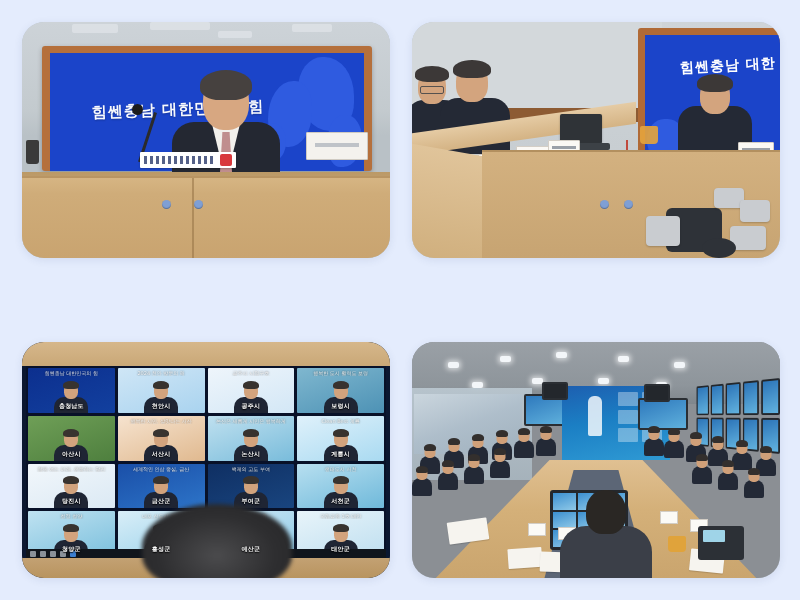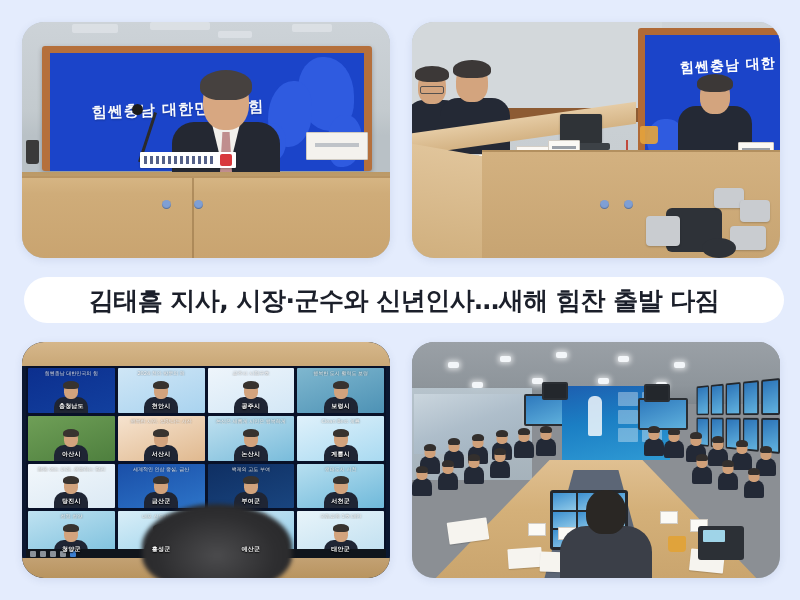--- a/index.html
+++ b/index.html
@@ -881,17 +881,14 @@
         <div class="br-mug2"></div>
 
         <div class="br-fg-person">
           <div class="br-fg-body"></div>
           <div class="br-fg-head"></div>
         </div>
       </div>
     </div>
   </div>
 
-  <div id="headline-pill">
-    <div id="headline-text">김태흠 지사, 시장·군수와 신년인사…새해 힘찬 출발 다짐</div>
-  </div>
 
 </div>
 
 </body></html>

